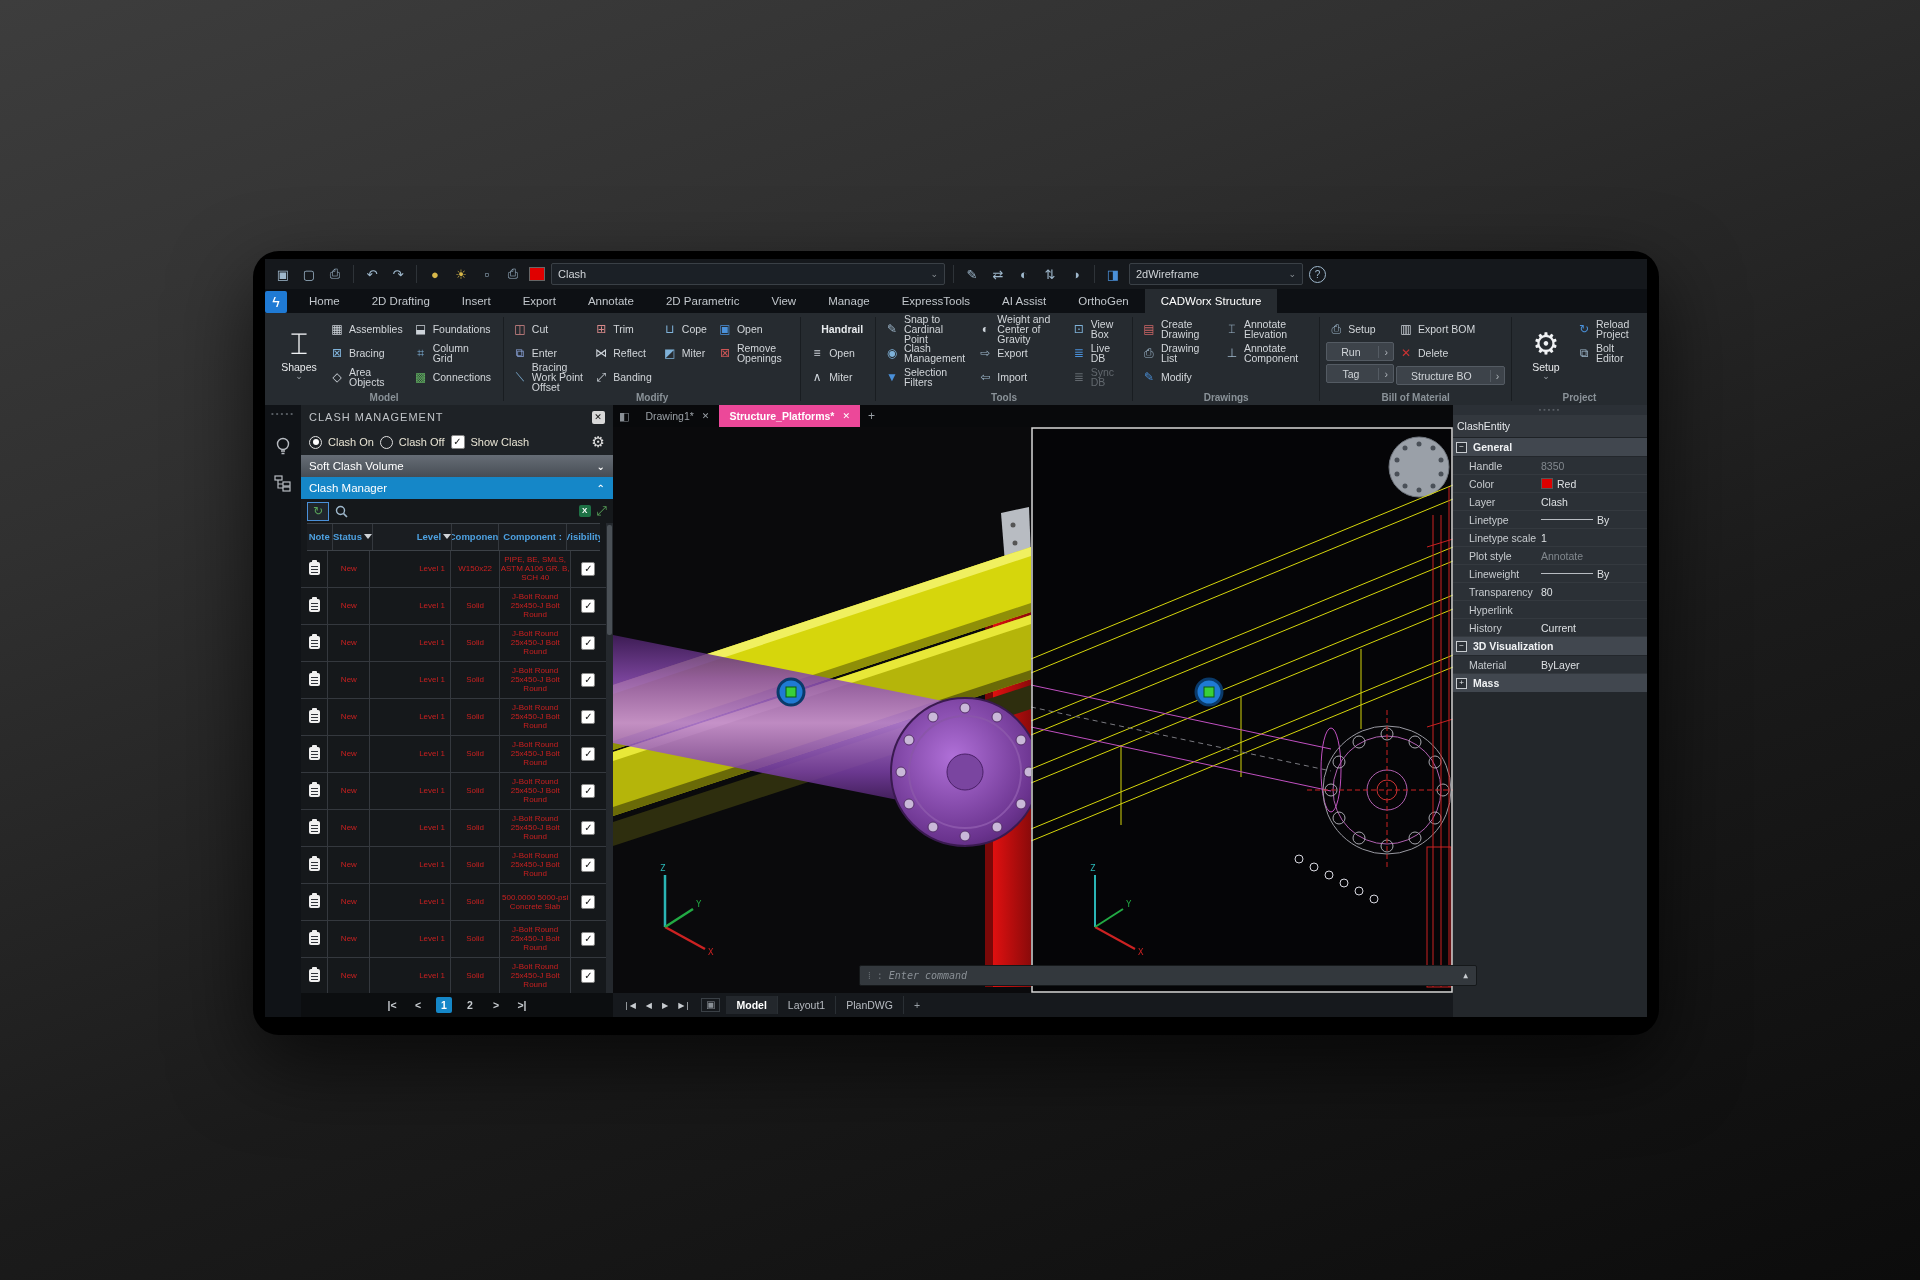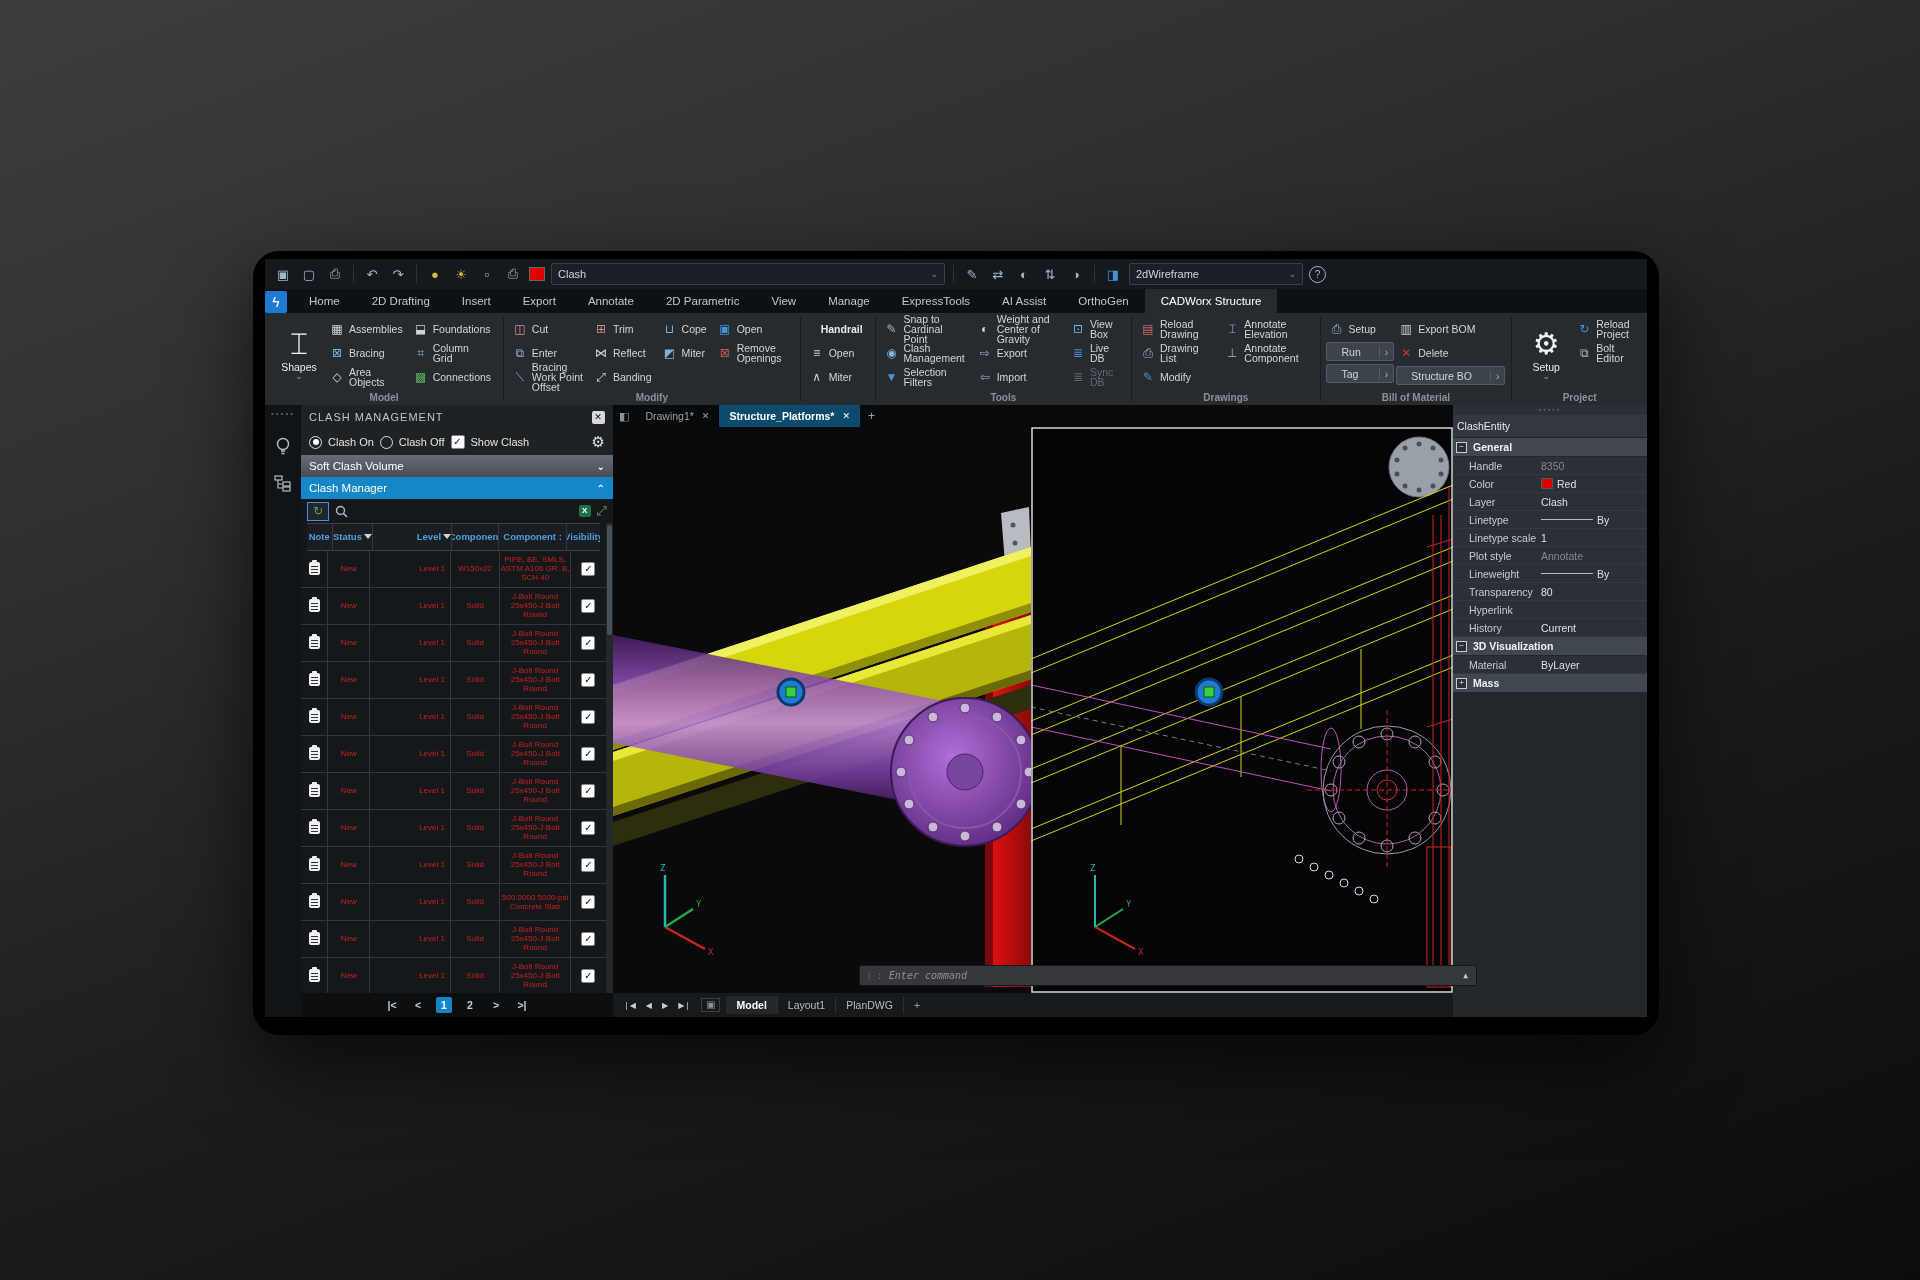--- a/index.html
+++ b/index.html
@@ -35,21 +35,21 @@
   .rgroup-inner{display:flex;flex:1;}
   .rcols{display:flex;gap:2px;flex:1;}
   .rcol{display:flex;flex-direction:column;justify-content:flex-start;gap:1px;padding-top:2px;}
   .ritem{display:flex;align-items:center;gap:4px;font-size:10.5px;color:#d2d6da;padding:1px 6px 1px 2px;height:21px;white-space:nowrap;border-radius:2px;}
   .ritem .rlbl{line-height:10px;white-space:normal;max-width:92px;}
   .ritem.two .rlbl{max-width:86px;}
   .rico{width:16px;text-align:center;font-size:12px;flex:none;}
   .ritem.rdis{color:#62686e;}
   .ritem.rhead{color:#e6e9ec;font-weight:bold;padding-left:14px;}
   .rsplit{background:#3d434a;border:1px solid #545b63;height:17px;margin:1px 0;padding:0;}
-  .rsplit .rsplit-l{padding:0 14px;flex:1;text-align:left;}
+  .rsplit .rsplit-l{padding:0 14px;flex:1;text-align:center;}
   .rsplit .rsplit-a{border-left:1px solid #545b63;padding:0 5px;color:#aeb4ba;}
   .rbig{display:flex;flex-direction:column;align-items:center;justify-content:center;width:56px;color:#e8eaec;font-size:10.5px;gap:1px;padding-top:2px;}
   .rbig .rbig-ico{font-size:30px;line-height:32px;color:#f0f2f4;}
   .rbig .rchevd{font-size:9px;color:#9aa0a6;line-height:5px;}
   .rglabel{text-align:center;font-size:10px;color:#8a9298;font-weight:bold;height:15px;line-height:15px;}
 
   
   .main{display:flex;height:612px;background:#000;}
 
   
@@ -93,21 +93,21 @@
   .vbar{width:7px;background:#24282d;position:relative;}
   .vbar .thumb{position:absolute;top:2px;left:1px;width:5px;height:110px;background:#4a5056;border-radius:2px;}
   .cp-pag{height:24px;background:#0c0e10;display:flex;align-items:center;justify-content:center;gap:10px;color:#c8ccd0;font-size:12px;font-weight:bold;}
   .pg{min-width:16px;height:16px;line-height:16px;text-align:center;font-size:10.5px;border-radius:2px;}
   .pg.act{background:#1587c8;color:#fff;}
 
   
   .doc{width:840px;display:flex;flex-direction:column;}
   .doctabs{height:22px;background:#08090b;display:flex;align-items:center;font-size:10.5px;color:#9aa0a6;}
   .dtab{display:flex;align-items:center;gap:8px;padding:0 10px;height:100%;}
-  .dtab.active{background:#0c4a6e;color:#fff;font-weight:bold;}
+  .dtab.active{background:#ec4899;color:#fff;font-weight:bold;}
   .dtab .x{font-size:9px;}
   .dplus{padding:0 8px;color:#9aa0a6;font-size:12px;}
   .dticon{color:#8a9096;font-size:11px;padding:0 6px;}
   .viewport{height:566px;position:relative;display:flex;background:#050507;}
   .cmdbar{position:absolute;left:246px;bottom:7px;width:600px;height:19px;background:#33383d;border:1px solid #15181a;
           border-radius:2px;display:flex;align-items:center;padding:0 8px;gap:6px;
           font-family:"DejaVu Sans Mono",monospace;font-size:10px;color:#8a9096;font-style:italic;}
   .cmdbar .grip{color:#6a7076;font-style:normal;}
   .cmdbar .up{margin-left:auto;color:#c8ccd0;font-style:normal;font-size:8px;}
   .btabs{height:24px;background:#16191d;display:flex;align-items:center;font-size:10.5px;color:#b8bcc2;padding-left:6px;gap:2px;}
@@ -352,21 +352,21 @@
         </div>
       <div class="rglabel">Tools</div>
       </div>
       <div class="rsep"></div>
       <div class="rgroup">
       <div class="rgroup-inner">
           <div class="rcols">
             <div class="rcol">
               <div class="ritem">
         <span class="rico" style="color:#cc6666">▤</span>
-        <span class="rlbl">Reload Drawing</span>
+        <span class="rlbl">Create Drawing</span>
               </div>
               <div class="ritem">
         <span class="rico" style="color:#9fb8cc">⎙</span>
         <span class="rlbl">Drawing List</span>
               </div>
               <div class="ritem">
         <span class="rico" style="color:#4a90d9">✎</span>
         <span class="rlbl">Modify</span>
               </div>
             </div>

